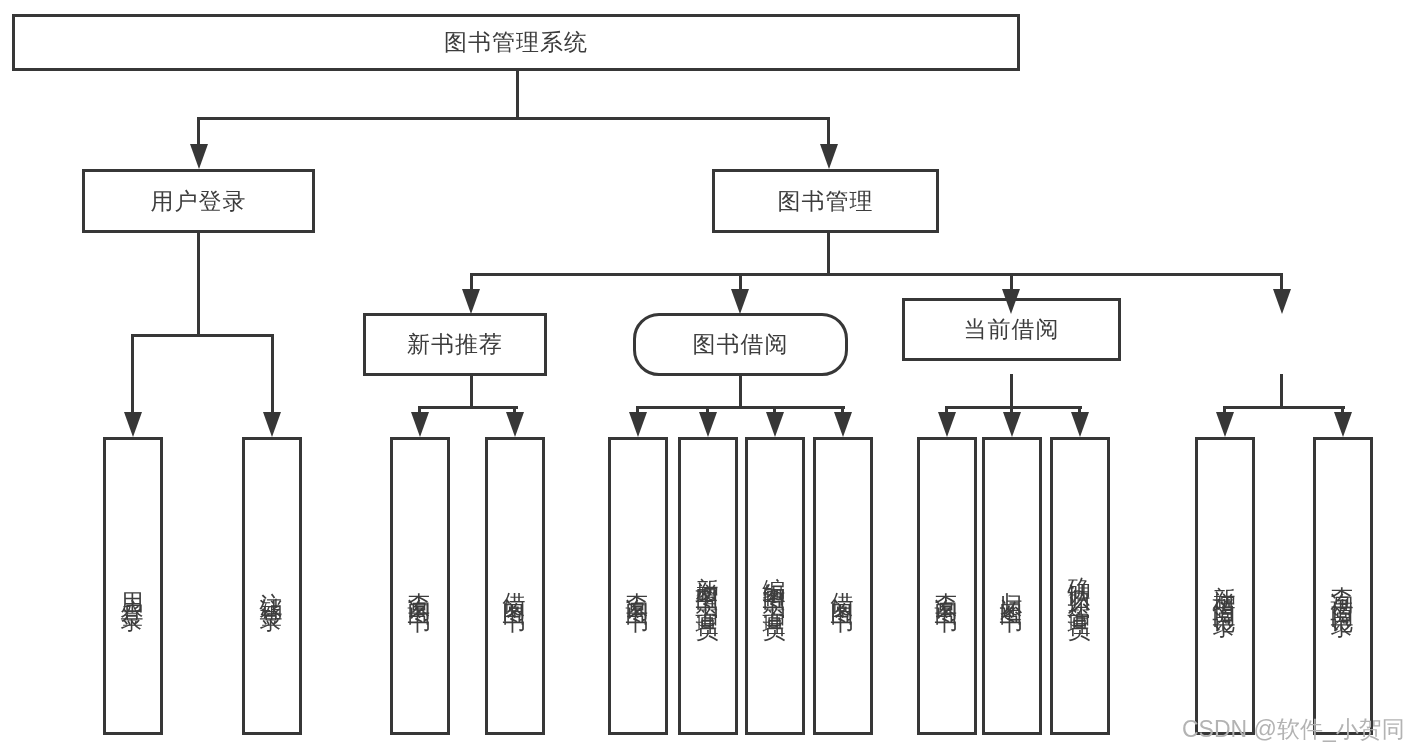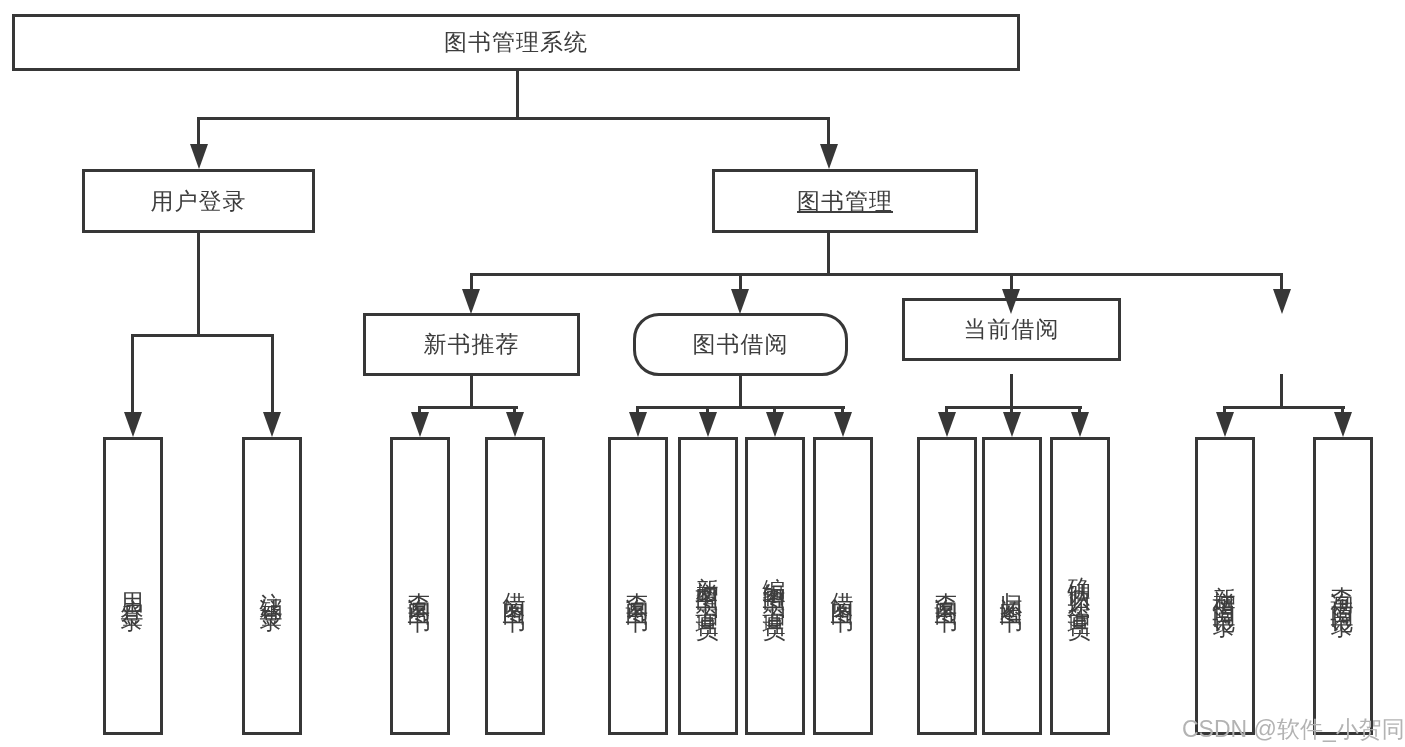--- a/index.html
+++ b/index.html
@@ -55,23 +55,23 @@
   }
 </style>
 </head>
 <body>
 
 <div class="canvas">
 
   <div class="box" style="left:12px; top:14px; width:1008px; height:57px;">图书管理系统</div>
 
   <div class="box" style="left:82px; top:169px; width:233px; height:64px;">用户登录</div>
-  <div class="box" style="left:712px; top:169px; width:266px; height:64px;text-decoration:underline;">图书管理</div>
+  <div class="box" style="left:712px; top:169px; width:227px; height:64px;">图书管理</div>
 
-  <div class="box" style="left:363px; top:313px; width:217px; height:63px;">新书推荐</div>
+  <div class="box" style="left:363px; top:313px; width:184px; height:63px;">新书推荐</div>
   <div class="box" style="left:633px; top:313px; width:215px; height:63px;border-radius:26px;">图书借阅</div>
   <div class="box" style="left:902px; top:298px; width:219px; height:63px;">当前借阅</div>
 
   <div class="box leaf" style="left:103px;">用户登录</div>
   <div class="box leaf" style="left:242px;">注销登录</div>
 
   <div class="box leaf" style="left:390px;">查询图书</div>
   <div class="box leaf" style="left:485px;">借阅图书</div>
 
   <div class="box leaf" style="left:608px;">查询图书</div>

